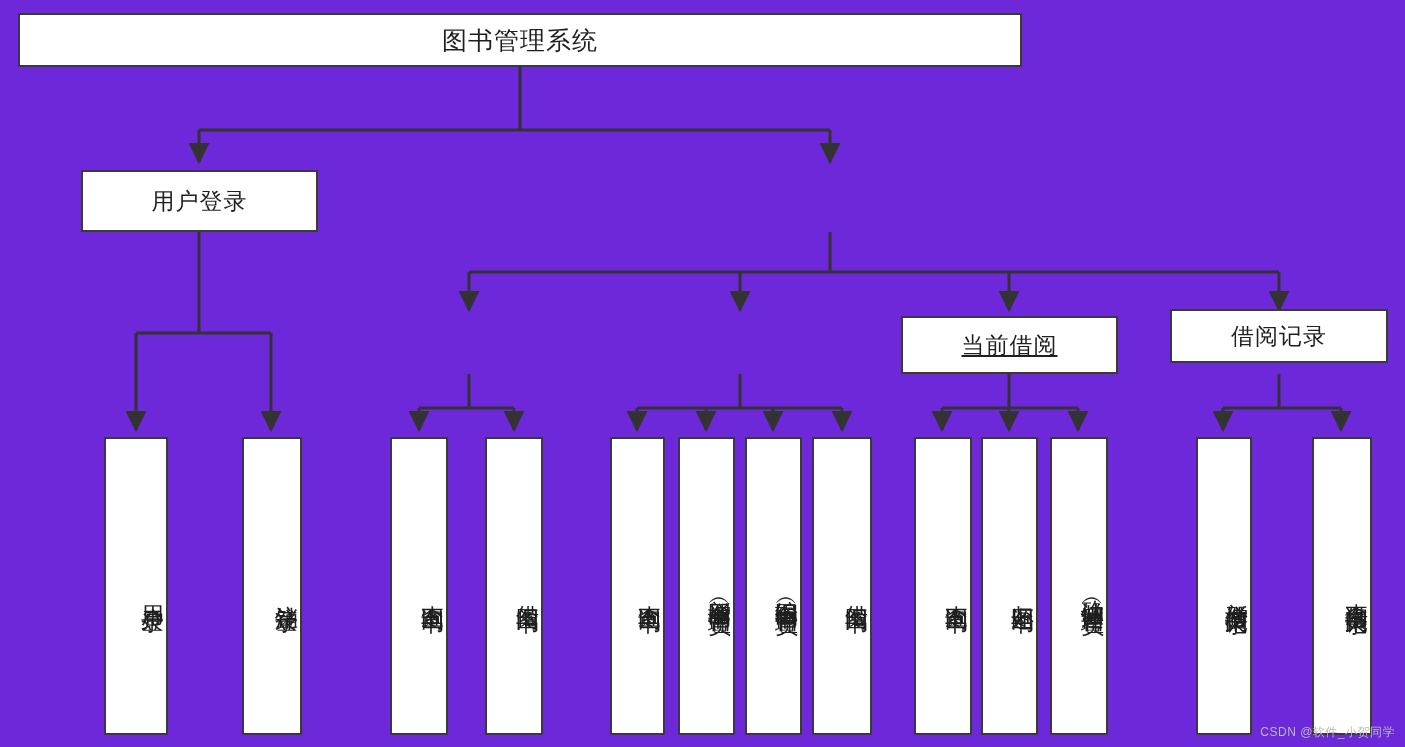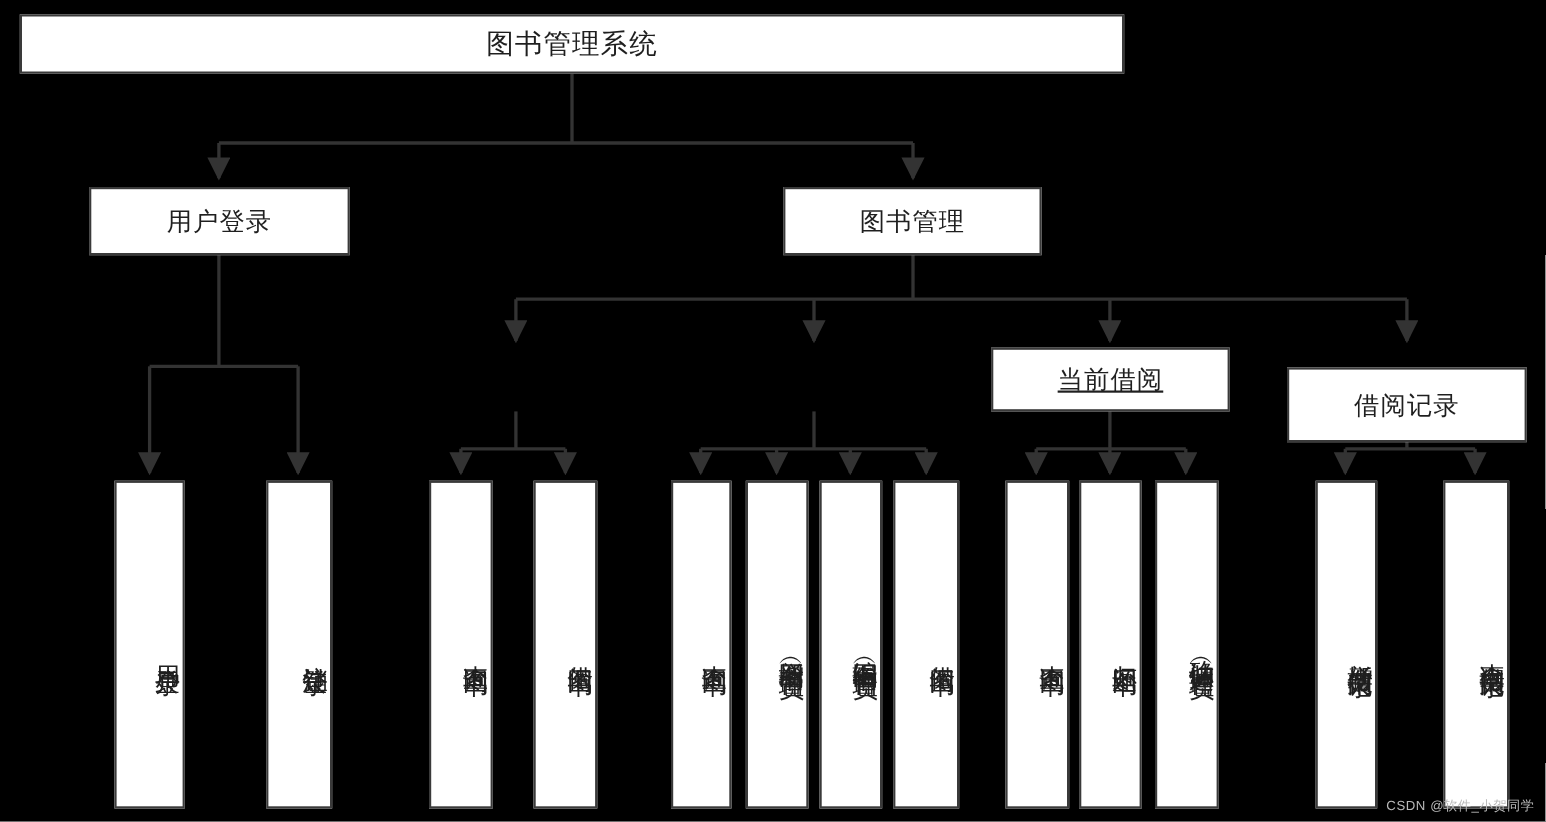--- a/index.html
+++ b/index.html
@@ -4,21 +4,21 @@
 <style>
   html,body{margin:0;padding:0;background:#ffffff;}
   body{
     font-family:"Liberation Sans","DejaVu Sans",sans-serif;
     color:#1a1a1a;
   }
   #canvas{
     position:relative;
     width:1405px;
     height:747px;
-    background:#000000;
+    background:#6d28d9;
     overflow:hidden;
   }
   svg#wires{
     position:absolute;
     left:0;top:0;
     width:1405px;height:747px;
     pointer-events:none;
   }
   .node{
     position:absolute;
@@ -122,28 +122,25 @@
     </g>
   </svg>
 
   <div class="node h root" style="left:18px;top:13px;width:1004px;height:54px;">
     <span>图书管理系统</span>
   </div>
 
   <div class="node h" style="left:81px;top:170px;width:237px;height:62px;">
     <span>用户登录</span>
   </div>
-  <div class="node h" style="left:712px;top:170px;width:235px;height:62px;">
-    <span>图书管理</span>
-  </div>
 
   <div class="node h" style="left:901px;top:316px;width:217px;height:58px;text-decoration:underline;">
     <span>当前借阅</span>
   </div>
-  <div class="node h" style="left:1170px;top:334px;width:218px;height:68px;">
+  <div class="node h" style="left:1170px;top:309px;width:218px;height:54px;">
     <span>借阅记录</span>
   </div>
 
   <div class="node v" style="left:104px;top:437px;width:64px;height:298px;">
     <span class="vtxt">用户登录</span>
   </div>
   <div class="node v" style="left:242px;top:437px;width:60px;height:298px;">
     <span class="vtxt">注销登录</span>
   </div>
 

